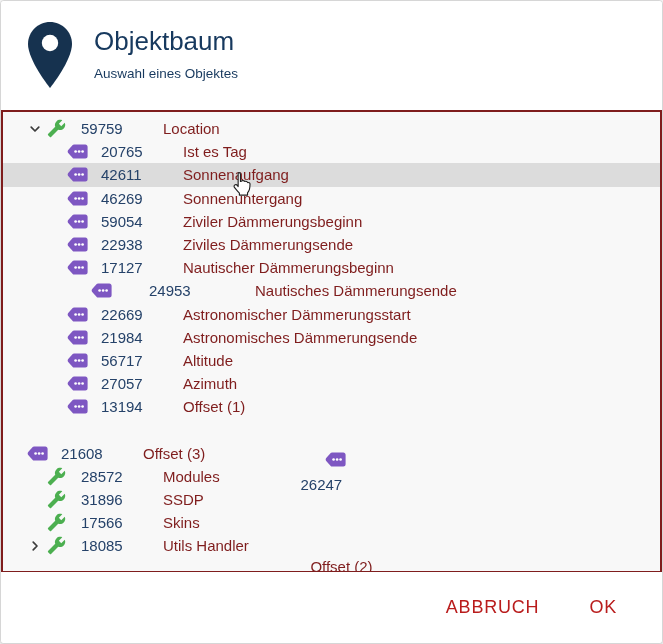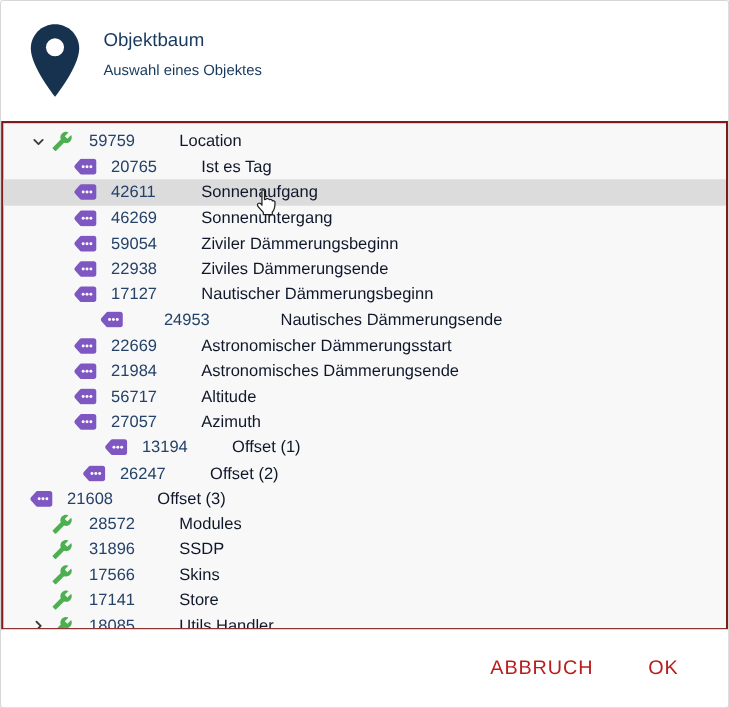--- a/index.html
+++ b/index.html
@@ -4,32 +4,32 @@
 <style>
   html,body{margin:0;padding:0;width:663px;height:644px;overflow:hidden;
     font-family:"Liberation Sans","DejaVu Sans",sans-serif;background:#fff;}
   .dialog{position:absolute;inset:0;background:#fff;border:1px solid #d6d6d6;
     border-radius:4px;box-shadow:0 1px 5px rgba(0,0,0,.25);box-sizing:border-box;overflow:hidden;}
 
   
   .header{position:absolute;top:0;left:0;right:0;height:109px;background:#fff;}
   .pin{position:absolute;left:25px;top:20px;width:48px;height:68px;display:block;}
   .titles{position:absolute;left:93px;top:26px;}
-  .title{font-size:17px;color:#17395e;line-height:1.15;}
+  .title{font-size:26px;color:#17395e;line-height:1.15;}
   .subtitle{font-size:13.5px;color:#17395e;margin-top:9px;}
 
   
   .tree{position:absolute;top:109px;left:0;width:661px;height:463px;box-sizing:border-box;
     border:2px solid #7f1d1d;background:#f8f8f8;overflow:hidden;padding-top:5px;}
   .row{height:23.2px;display:flex;align-items:center;font-size:15px;white-space:nowrap;}
   .row.selected{background:#dcdcdc;}
   .chev{width:24px;display:inline-flex;justify-content:center;align-items:center;flex:0 0 24px;}
   .ricon{width:34px;display:inline-flex;align-items:center;flex:0 0 34px;}
   .num{width:82px;flex:0 0 82px;color:#254269;}
-  .nm{color:#0f172a;}
+  .nm{color:#7f1d1d;}
 
   
   .footer{position:absolute;left:0;right:0;bottom:0;height:71px;background:#fff;
     display:flex;align-items:center;justify-content:flex-end;gap:46px;padding-right:43px;box-sizing:border-box;}
   .btn{background:none;border:none;padding:4px 2px;font-family:Liberation Sans, sans-serif;
     font-size:18px;letter-spacing:.8px;color:#b91c1c;cursor:pointer;}
 
   .cursor{position:absolute;left:229px;top:170px;width:23px;height:26px;pointer-events:none;z-index:10;}
 </style>
 </head>
@@ -201,34 +201,34 @@
           <svg width="21" height="15" viewBox="0 0 21 15">
             <path fill="#7e57c2" d="M7 .4h11.3c1.3 0 2.3 1 2.3 2.3v9.6c0 1.3-1 2.3-2.3 2.3H7c-.5 0-1-.2-1.3-.6L1.2 9c-.7-.8-.7-2.1 0-2.9L5.7 1C6 .6 6.5.4 7 .4z"></path>
             <circle cx="8.6" cy="7.5" r="1.35" fill="#fff"></circle>
             <circle cx="12.1" cy="7.5" r="1.35" fill="#fff"></circle>
             <circle cx="15.6" cy="7.5" r="1.35" fill="#fff"></circle>
           </svg>
         </span>
         <span class="num">27057</span>
         <span class="nm">Azimuth</span>
       </div>
-      <div class="row" style="padding-left: 40px; margin-left: 28px;">
+      <div class="row" style="padding-left: 40px;">
         <span class="chev"></span>
         <span class="ricon">
           <svg width="21" height="15" viewBox="0 0 21 15">
             <path fill="#7e57c2" d="M7 .4h11.3c1.3 0 2.3 1 2.3 2.3v9.6c0 1.3-1 2.3-2.3 2.3H7c-.5 0-1-.2-1.3-.6L1.2 9c-.7-.8-.7-2.1 0-2.9L5.7 1C6 .6 6.5.4 7 .4z"></path>
             <circle cx="8.6" cy="7.5" r="1.35" fill="#fff"></circle>
             <circle cx="12.1" cy="7.5" r="1.35" fill="#fff"></circle>
             <circle cx="15.6" cy="7.5" r="1.35" fill="#fff"></circle>
           </svg>
         </span>
         <span class="num">13194</span>
         <span class="nm">Offset (1)</span>
       </div>
-      <div class="row" style="padding-left: 48px;">
+      <div class="row" style="padding-left: 20px; flex-direction: column;">
         <span class="chev"></span>
         <span class="ricon">
           <svg width="21" height="15" viewBox="0 0 21 15">
             <path fill="#7e57c2" d="M7 .4h11.3c1.3 0 2.3 1 2.3 2.3v9.6c0 1.3-1 2.3-2.3 2.3H7c-.5 0-1-.2-1.3-.6L1.2 9c-.7-.8-.7-2.1 0-2.9L5.7 1C6 .6 6.5.4 7 .4z"></path>
             <circle cx="8.6" cy="7.5" r="1.35" fill="#fff"></circle>
             <circle cx="12.1" cy="7.5" r="1.35" fill="#fff"></circle>
             <circle cx="15.6" cy="7.5" r="1.35" fill="#fff"></circle>
           </svg>
         </span>
         <span class="num">26247</span>
@@ -275,32 +275,20 @@
         <span class="chev"></span>
         <span class="ricon">
           <svg width="19" height="19" viewBox="0 0 24 24">
             <g transform="scale(-1,1) translate(-24,0)">
               <path fill="#4caf50" d="M22.7 19l-9.1-9.1c.9-2.3.4-5-1.5-6.9-2-2-5-2.4-7.4-1.3L9 6 6 9 1.6 4.7C.4 7.1.9 10.1 2.9 12.1c1.9 1.9 4.6 2.4 6.9 1.5l9.1 9.1c.4.4 1 .4 1.4 0l2.3-2.3c.5-.4.5-1.1.1-1.4z"></path>
             </g>
           </svg>
         </span>
         <span class="num">17566</span>
         <span class="nm">Skins</span>
-      </div>
-      <div class="row" style="padding-left: 20px;">
-        <span class="chev"></span>
-        <span class="ricon">
-          <svg width="19" height="19" viewBox="0 0 24 24">
-            <g transform="scale(-1,1) translate(-24,0)">
-              <path fill="#4caf50" d="M22.7 19l-9.1-9.1c.9-2.3.4-5-1.5-6.9-2-2-5-2.4-7.4-1.3L9 6 6 9 1.6 4.7C.4 7.1.9 10.1 2.9 12.1c1.9 1.9 4.6 2.4 6.9 1.5l9.1 9.1c.4.4 1 .4 1.4 0l2.3-2.3c.5-.4.5-1.1.1-1.4z"></path>
-            </g>
-          </svg>
-        </span>
-        <span class="num">17141</span>
-        <span class="nm">Store</span>
       </div>
       <div class="row" style="padding-left: 20px;">
         <span class="chev">
           <svg width="12" height="12" viewBox="0 0 12 12">
             <path d="M4.2 2.2l3.8 3.8-3.8 3.8" fill="none" stroke="#3c3c3c" stroke-width="1.7" stroke-linecap="round" stroke-linejoin="round"></path>
           </svg>
         </span>
         <span class="ricon">
           <svg width="19" height="19" viewBox="0 0 24 24">
             <g transform="scale(-1,1) translate(-24,0)">

